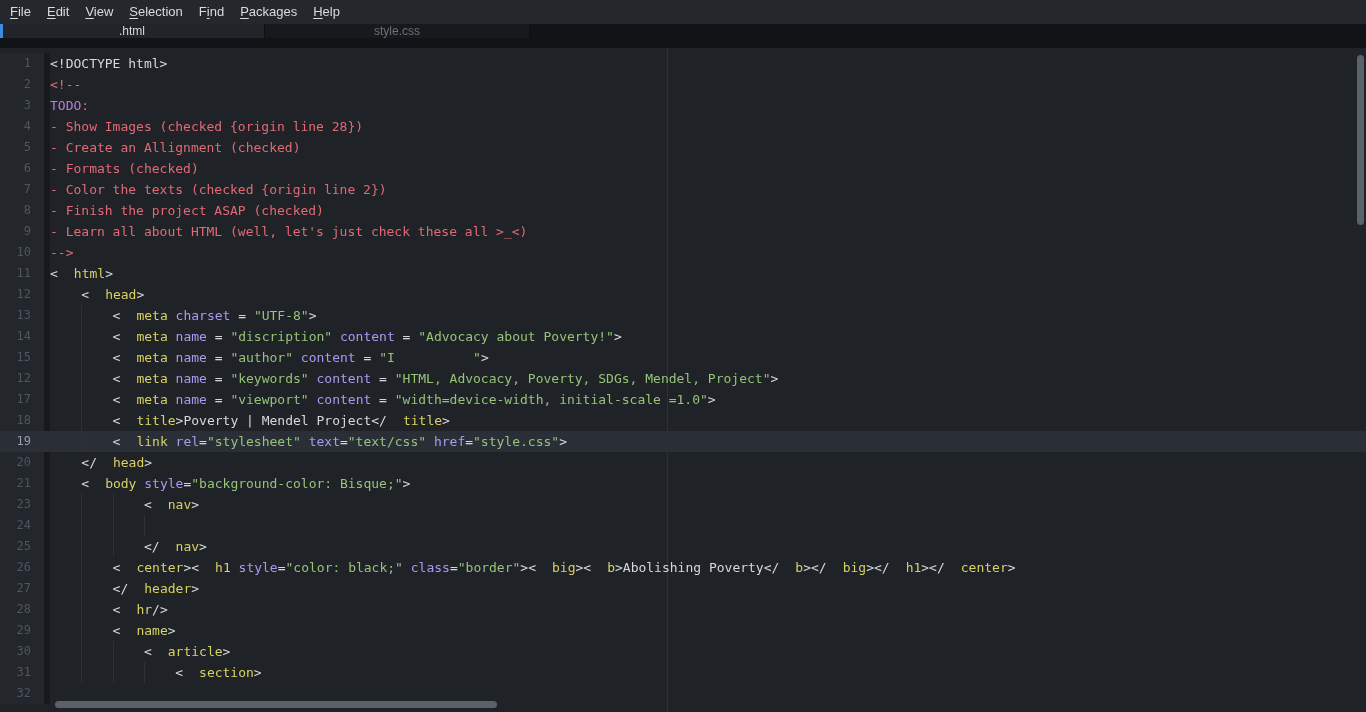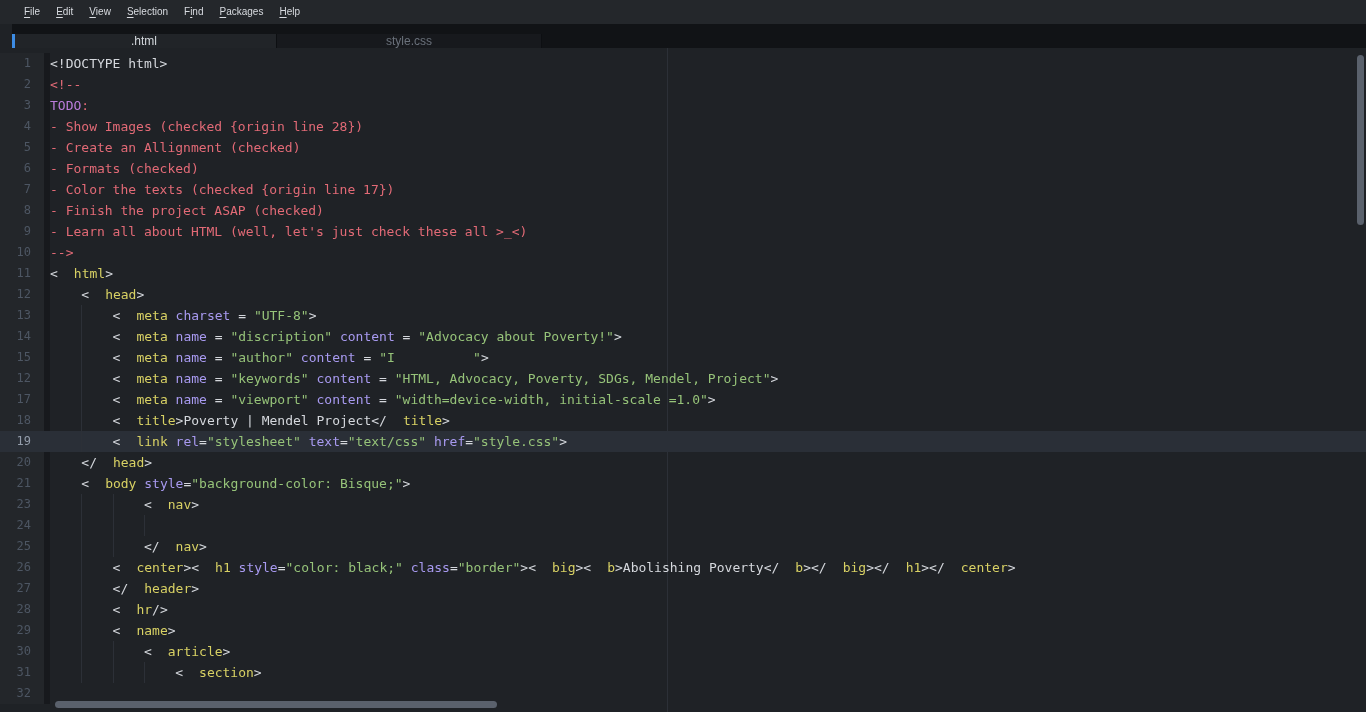--- a/index.html
+++ b/index.html
@@ -8,33 +8,32 @@
     font-family: "Liberation Sans", sans-serif;
     -webkit-font-smoothing: antialiased;
   }
   .app { width: 1366px; height: 712px; display: flex; flex-direction: column; }
 
   
   .menubar {
     height: 24px; flex: 0 0 24px;
     background: var(--menubar-bg);
     display: flex; align-items: flex-end;
-    padding-left: 16px;
-    font-size: 10px; color: var(--menubar-text);
+    padding-left: 2px;
+    font-size: 13px; color: var(--menubar-text);
   }
   .menu-item { padding: 0 8px; line-height: 24px; cursor: default; }
   .menu-item u { text-decoration: underline; text-underline-offset: 2px; }
 
   
   .tabbar {
     height: 24px; flex: 0 0 24px;
     background: var(--tabbar-bg);
-    display: flex; align-items: flex-end;
+    display: flex; align-items: flex-start;
     font-size: 12px;
-    margin-left: 12px;
   }
   .tab {
     width: 264px; display: flex; align-items: center; justify-content: center;
     background: var(--tab-inactive-bg); color: var(--tab-inactive-text);
     border-right: 1px solid #0d0f12; position: relative; cursor: default;
   }
   .tab.active { background: var(--tab-active-bg); color: var(--tab-active-text); }
   .tab.active::before {
     content: ""; position: absolute; left: 0; top: 0; bottom: 0; width: 3px;
     background: var(--accent-blue);
@@ -147,21 +146,21 @@
           <div class="code"><span class="tok-c">- Create an Allignment (checked)</span></div>
         </div>
         <div class="row">
           <div class="num">6</div>
           <div class="strip"></div>
           <div class="code"><span class="tok-c">- Formats (checked)</span></div>
         </div>
         <div class="row">
           <div class="num">7</div>
           <div class="strip"></div>
-          <div class="code"><span class="tok-c">- Color the texts (checked {origin line 17})</span></div>
+          <div class="code"><span class="tok-c">- Color the texts (checked {origin line 2})</span></div>
         </div>
         <div class="row">
           <div class="num">8</div>
           <div class="strip"></div>
           <div class="code"><span class="tok-c">- Finish the project ASAP (checked)</span></div>
         </div>
         <div class="row">
           <div class="num">9</div>
           <div class="strip"></div>
           <div class="code"><span class="tok-c">- Learn all about HTML (well, let's just check these all &gt;_&lt;)</span></div>

